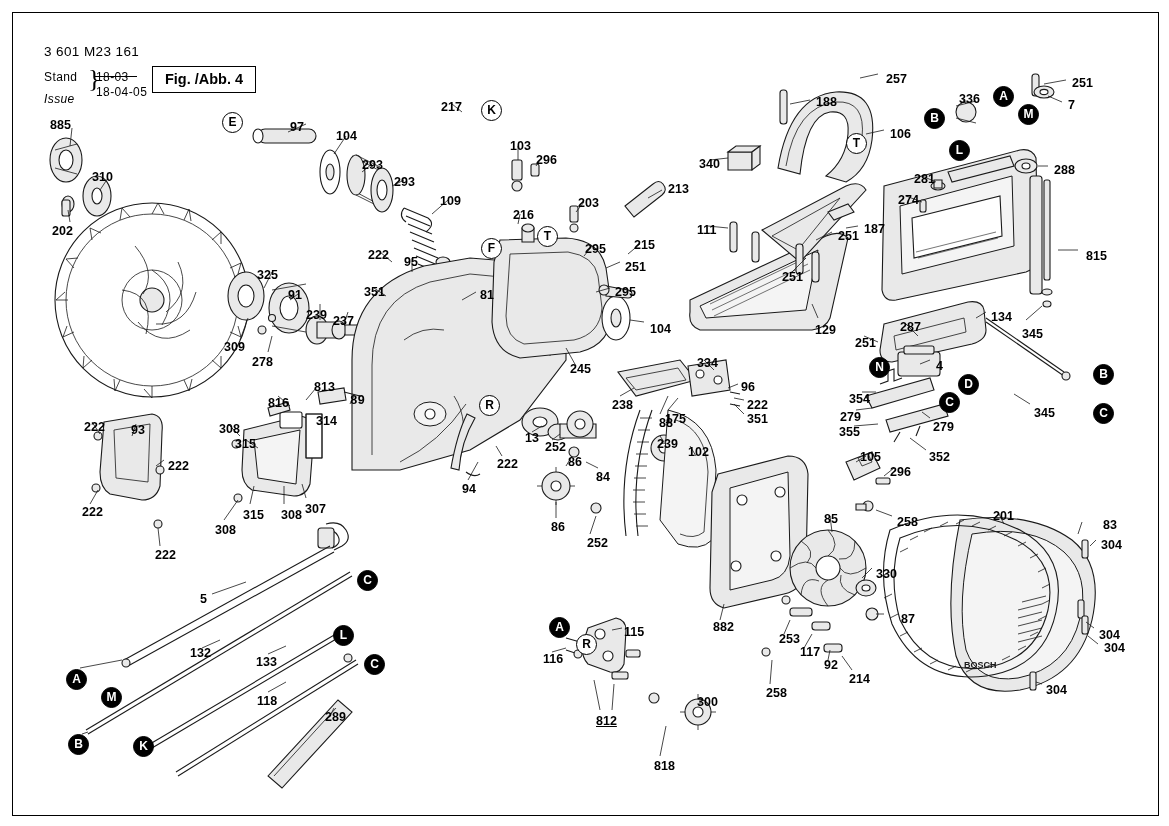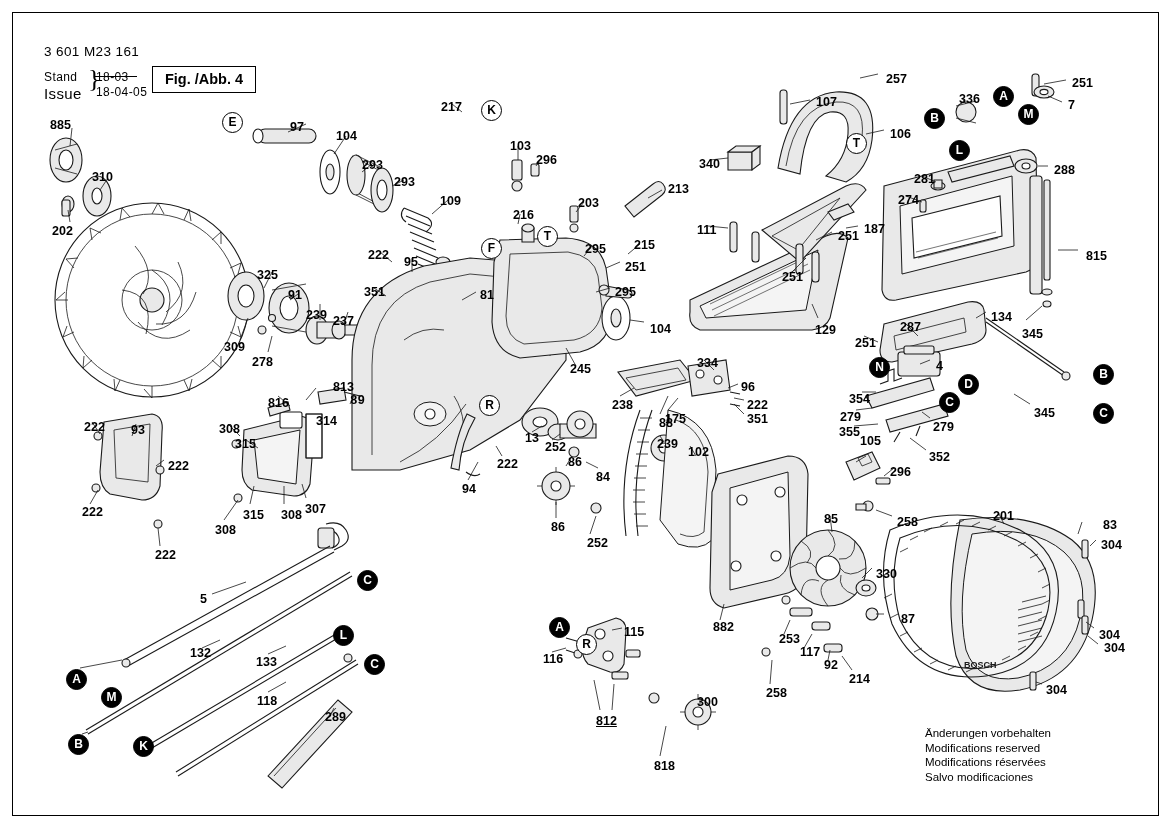--- a/index.html
+++ b/index.html
@@ -3,21 +3,21 @@
 <meta charset="utf-8">
 <style>
   html,body{margin:0;padding:0;background:#fff;}
   body{width:1169px;height:826px;font-family:"Liberation Sans",sans-serif;color:#000;}
   #sheet{position:relative;width:1169px;height:826px;overflow:hidden;background:#ffffff;}
   #frame{position:absolute;left:12px;top:12px;width:1145px;height:802px;border:1.5px solid #000;}
 
   .hdr{position:absolute;font-size:12.5px;letter-spacing:.4px;}
   #partno{left:44px;top:44px;font-size:13.5px;}
   #stand-lbl{left:44px;top:70px;font-size:12px;}
-  #issue-lbl{left:44px;top:85px;font-size:15px;}
+  #issue-lbl{left:44px;top:92px;font-size:12px;font-style:italic;}
   #brace{left:88px;top:66px;font-size:26px;line-height:26px;font-family:"Liberation Serif",serif;}
   #stand-val{left:96px;top:70px;font-size:12px;}
   #stand-strike{position:absolute;left:95px;top:76px;width:42px;height:1.2px;background:#000;}
   #issue-val{left:96px;top:85px;font-size:12px;}
   #figbox{position:absolute;left:152px;top:66px;width:102px;height:25px;border:1.6px solid #000;}
   #figlabel{position:absolute;left:0;top:0;width:102px;height:25px;line-height:25px;text-align:center;font-weight:bold;font-size:14.5px;}
 
   #footer{position:absolute;left:925px;top:726px;font-size:11.5px;line-height:14.5px;}
 
   .num{position:absolute;font-size:12.5px;font-weight:bold;white-space:nowrap;}
@@ -46,26 +46,20 @@
   <div class="hdr" id="stand-lbl">Stand</div>
   <div class="hdr" id="issue-lbl">Issue</div>
   <div class="hdr" id="brace">}</div>
   <div class="hdr" id="stand-val">18-03</div>
   <div id="stand-strike"></div>
   <div class="hdr" id="issue-val">18-04-05</div>
   <div id="figbox">
     <div id="figlabel">Fig. /Abb. 4</div>
   </div>
 
-  <div id="footer">
-    <div>Änderungen vorbehalten</div>
-    <div>Modifications reserved</div>
-    <div>Modifications réservées</div>
-    <div>Salvo modificaciones</div>
-  </div>
 
   <svg id="art" viewBox="0 0 1169 826">
 
     <g>
       <circle cx="152" cy="300" r="97" class="fillwhite"></circle>
       <circle cx="152" cy="300" r="86" class="ln2"></circle>
       <circle cx="152" cy="300" r="30" class="ln2"></circle>
       <circle cx="152" cy="300" r="12" class="fillgray"></circle>
       <g class="ln2">
         <path d="M152 214 l6 -11 6 11"></path>
@@ -534,21 +528,21 @@
       <div class="num" style="left: 513px; top: 208px;">216</div>
       <div class="num" style="left: 578px; top: 196px;">203</div>
       <div class="num" style="left: 585px; top: 242px;">295</div>
       <div class="num" style="left: 634px; top: 238px;">215</div>
       <div class="num" style="left: 668px; top: 182px;">213</div>
       <div class="num" style="left: 625px; top: 260px;">251</div>
       <div class="num" style="left: 615px; top: 285px;">295</div>
       <div class="num" style="left: 650px; top: 322px;">104</div>
       <div class="num" style="left: 570px; top: 362px;">245</div>
       <div class="num" style="left: 886px; top: 72px;">257</div>
-      <div class="num" style="left: 816px; top: 95px;">107</div>
+      <div class="num" style="left: 816px; top: 95px;">188</div>
       <div class="num" style="left: 890px; top: 127px;">106</div>
       <div class="num" style="left: 959px; top: 92px;">336</div>
       <div class="num" style="left: 1072px; top: 76px;">251</div>
       <div class="num" style="left: 1068px; top: 98px;">7</div>
       <div class="num" style="left: 1054px; top: 163px;">288</div>
       <div class="num" style="left: 699px; top: 157px;">340</div>
       <div class="num" style="left: 914px; top: 172px;">281</div>
       <div class="num" style="left: 898px; top: 193px;">274</div>
       <div class="num" style="left: 697px; top: 223px;">111</div>
       <div class="num" style="left: 838px; top: 229px;">251</div>
@@ -578,35 +572,35 @@
       <div class="num" style="left: 545px; top: 440px;">252</div>
       <div class="num" style="left: 657px; top: 437px;">239</div>
       <div class="num" style="left: 688px; top: 445px;">102</div>
       <div class="num" style="left: 568px; top: 455px;">86</div>
       <div class="num" style="left: 596px; top: 470px;">84</div>
       <div class="num" style="left: 551px; top: 520px;">86</div>
       <div class="num" style="left: 587px; top: 536px;">252</div>
       <div class="num" style="left: 462px; top: 482px;">94</div>
       <div class="num" style="left: 497px; top: 457px;">222</div>
       <div class="num" style="left: 350px; top: 394px; font-family: Liberation Mono, monospace;">89</div>
-      <div class="num" style="left: 314px; top: 380px; margin-left: 19px;">813</div>
+      <div class="num" style="left: 314px; top: 380px;">813</div>
       <div class="num" style="left: 268px; top: 396px;">816</div>
       <div class="num" style="left: 316px; top: 414px;">314</div>
       <div class="num" style="left: 219px; top: 422px;">308</div>
       <div class="num" style="left: 235px; top: 437px;">315</div>
       <div class="num" style="left: 305px; top: 502px;">307</div>
       <div class="num" style="left: 281px; top: 508px;">308</div>
       <div class="num" style="left: 243px; top: 508px;">315</div>
       <div class="num" style="left: 215px; top: 523px;">308</div>
       <div class="num" style="left: 131px; top: 423px;">93</div>
       <div class="num" style="left: 84px; top: 420px;">222</div>
       <div class="num" style="left: 168px; top: 459px;">222</div>
       <div class="num" style="left: 82px; top: 505px;">222</div>
       <div class="num" style="left: 155px; top: 548px;">222</div>
-      <div class="num" style="left: 860px; top: 434px;">105</div>
+      <div class="num" style="left: 860px; top: 450px;">105</div>
       <div class="num" style="left: 890px; top: 465px;">296</div>
       <div class="num" style="left: 897px; top: 515px;">258</div>
       <div class="num" style="left: 824px; top: 512px;">85</div>
       <div class="num" style="left: 876px; top: 567px;">330</div>
       <div class="num" style="left: 885px; top: 612px; margin-left: 16px;">87</div>
       <div class="num" style="left: 993px; top: 509px;">201</div>
       <div class="num" style="left: 1079px; top: 518px; padding-left: 24px;">83</div>
       <div class="num" style="left: 1101px; top: 538px;">304</div>
       <div class="num" style="left: 1099px; top: 628px;">304</div>
       <div class="num" style="left: 1104px; top: 641px;">304</div>

